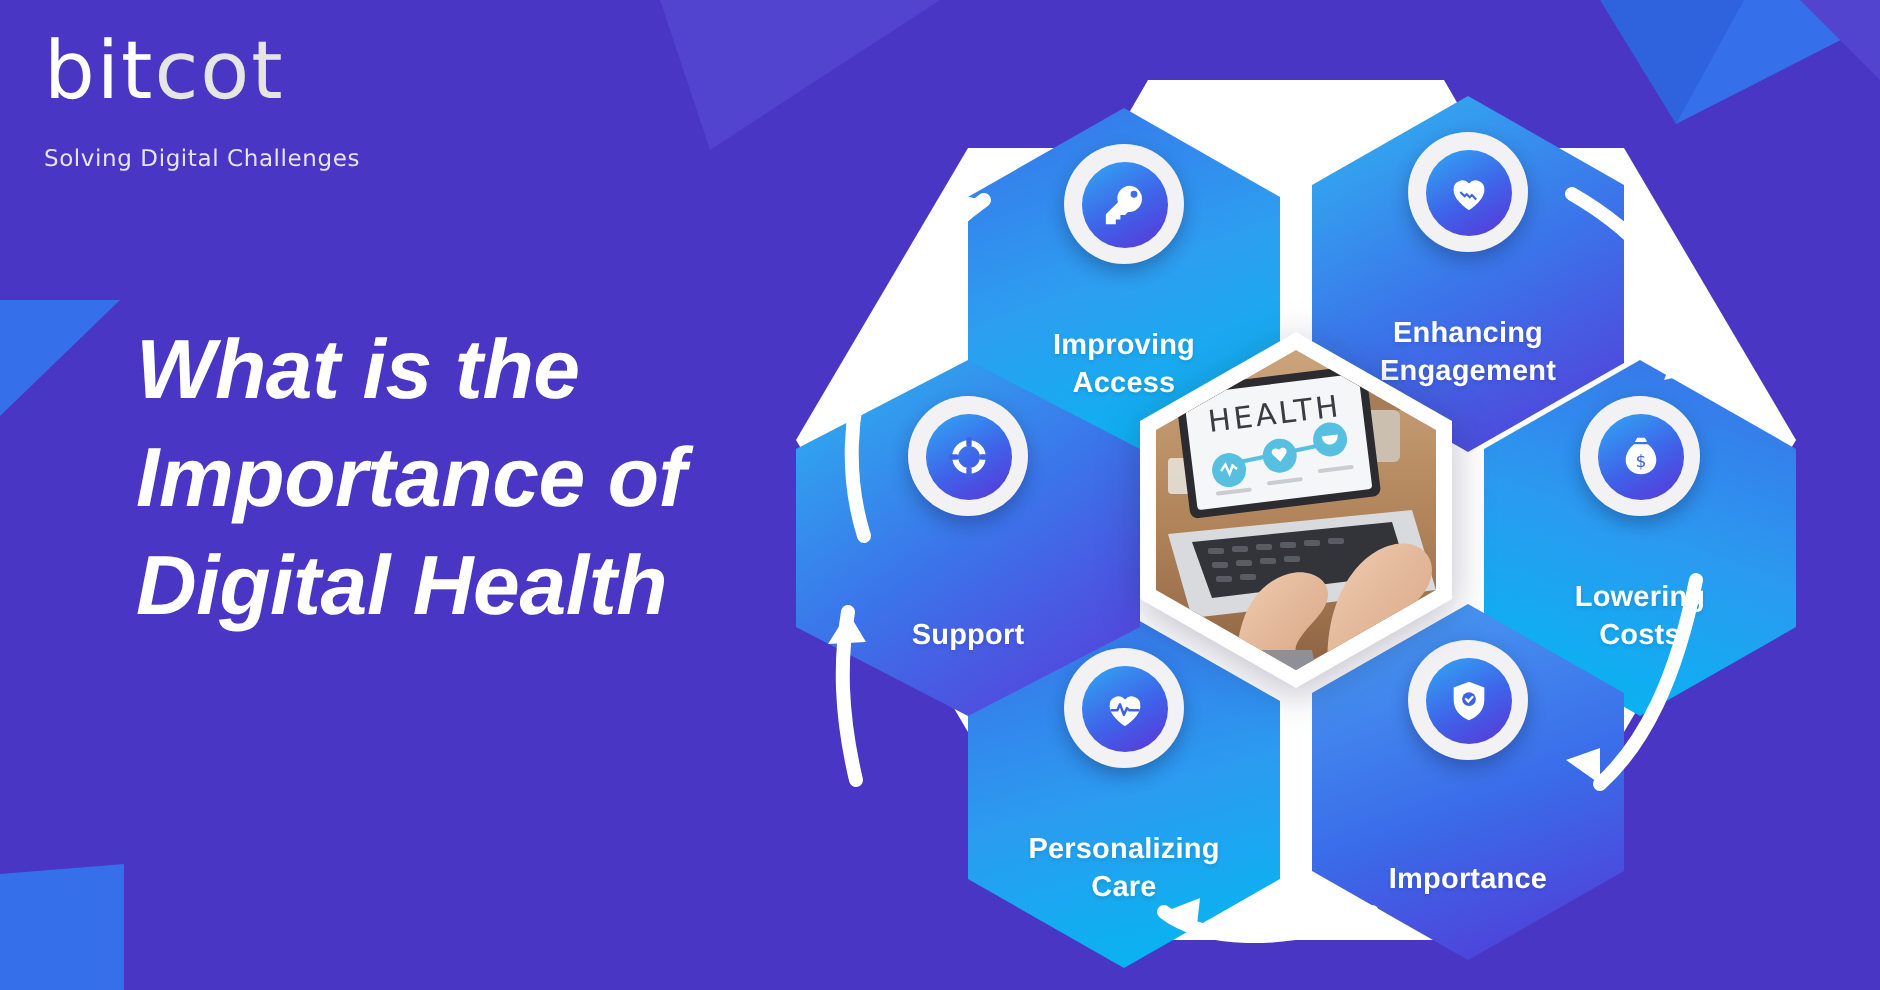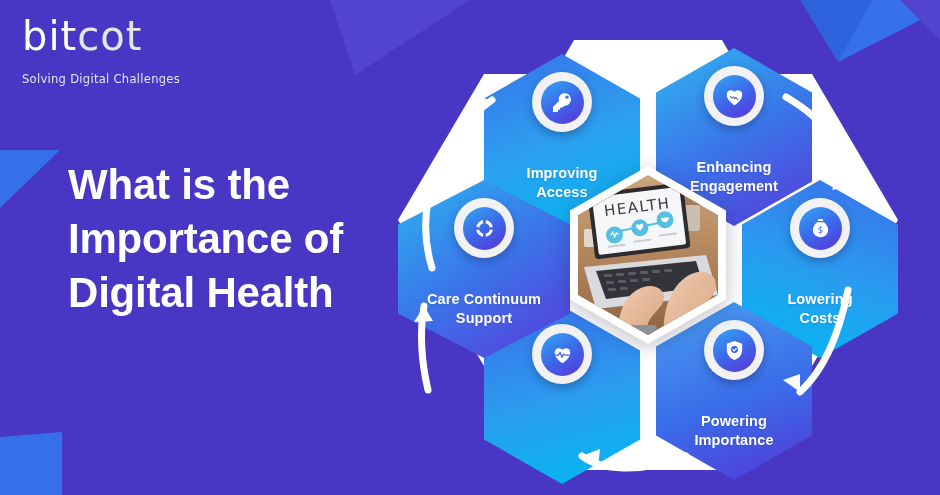--- a/index.html
+++ b/index.html
@@ -19,21 +19,21 @@
   .logo-word{font-size:40px;font-weight:400;letter-spacing:1px;line-height:1;
     font-family:"DejaVu Sans", sans-serif;}
   .logo-bit{color:#ffffff;}
   .logo-cot{color:#e5e5e5;}
   .logo-tag{color:#e6e4f6;font-size:11.5px;letter-spacing:.3px;margin-top:16px;
     font-family:"DejaVu Sans", sans-serif;}
 
   
   .headline{position:absolute;left:68px;top:158px;width:350px;color:#fff;
     font-size:42px;line-height:1.28;font-weight:bold;letter-spacing:-0.2px;}
-  .headline div{white-space:nowrap;}
+  .headline div{white-space:nowrap;font-style:italic;}
 
   
   .cluster{position:absolute;left:398px;top:40px;width:500px;height:430px;}
   .hexwrap{position:absolute;width:156px;height:178px;}
   .hex{
     width:100%;height:100%;
     clip-path:polygon(50% 0%,100% 25%,100% 75%,50% 100%,0% 75%,0% 25%);
     display:flex;flex-direction:column;align-items:center;justify-content:flex-start;
     position:relative;
   }
@@ -170,54 +170,56 @@
         <div class="hex-icon">
           <div class="disc">
             <svg viewBox="0 0 24 24">
                 <path d="M12 2l8 3v6.5c0 5-3.4 8.8-8 10.5-4.6-1.7-8-5.5-8-10.5V5l8-3z"></path>
                 <circle cx="12" cy="11" r="3.6" fill="#3f62e8"></circle>
                 <path d="M10.4 11l1.2 1.3 2.2-2.4" stroke="#fff" stroke-width="1.2" fill="none" stroke-linecap="round"></path>
               </svg>
           </div>
         </div>
         <div class="hex-label">
-          <div>Powering</div>
           <div>Importance</div>
         </div>
       </div>
     </div>
 
     <div class="hexwrap" style="left:86px;top:266px;">
       <div class="hex" style="background:linear-gradient(165deg,#3b6fe8 0%,#2b9cf0 52%,#00b9f2 100%);">
         <div class="hex-icon">
           <div class="disc">
             <svg viewBox="0 0 24 24">
                 <path d="M12 21s-8-5-8-10.4A4.6 4.6 0 0 1 12 7a4.6 4.6 0 0 1 8 3.6C20 16 12 21 12 21z"></path>
                 <path d="M5 12.6h3l1.4-3 2 5.4 1.6-3.4 1.2 1h4.8" stroke="#3f62e8" stroke-width="1.3" fill="none" stroke-linejoin="round" stroke-linecap="round"></path>
               </svg>
           </div>
+        </div>
+        <div class="hex-label">
+          <div>Personalizing</div>
+          <div>Care</div>
         </div>
       </div>
     </div>
 
     <div class="hexwrap" style="left:0px;top:140px;width:172px;">
       <div class="hex" style="background:linear-gradient(145deg,#2cb4f0 0%,#3b74ea 50%,#5a39d8 100%);">
         <div class="hex-icon">
           <div class="disc">
             <svg viewBox="0 0 24 24">
                 <path d="M12 3.2A8.8 8.8 0 1 0 20.8 12 8.8 8.8 0 0 0 12 3.2zm0 3.1A5.7 5.7 0 1 1 6.3 12 5.7 5.7 0 0 1 12 6.3z"></path>
                 <rect x="10.6" y="1.6" width="2.8" height="5" rx="1" fill="#3f62e8"></rect>
                 <rect x="10.6" y="17.4" width="2.8" height="5" rx="1" fill="#3f62e8"></rect>
                 <rect x="1.6" y="10.6" width="5" height="2.8" rx="1" fill="#3f62e8"></rect>
                 <rect x="17.4" y="10.6" width="5" height="2.8" rx="1" fill="#3f62e8"></rect>
               </svg>
           </div>
         </div>
         <div class="hex-label">
-          <div>Care Continuum</div>
           <div>Support</div>
         </div>
       </div>
     </div>
 
     <div class="center-hex">
       <div class="ph"></div>
       <div class="photo-inner">
         <svg viewBox="0 0 140 160" width="140" height="160">
           <defs>

